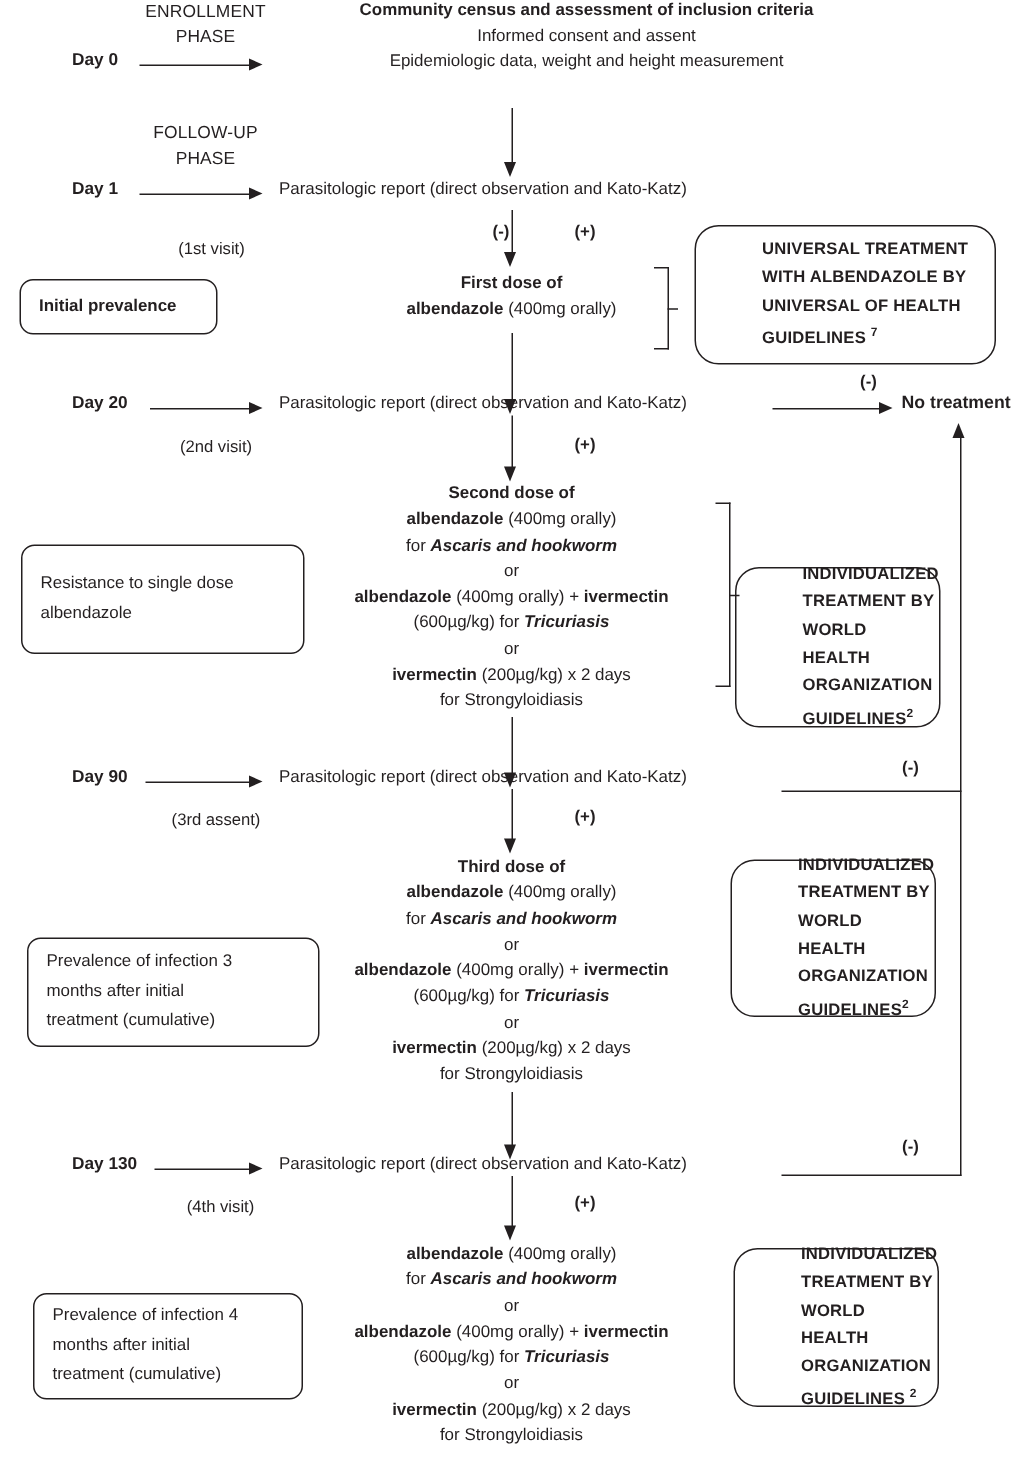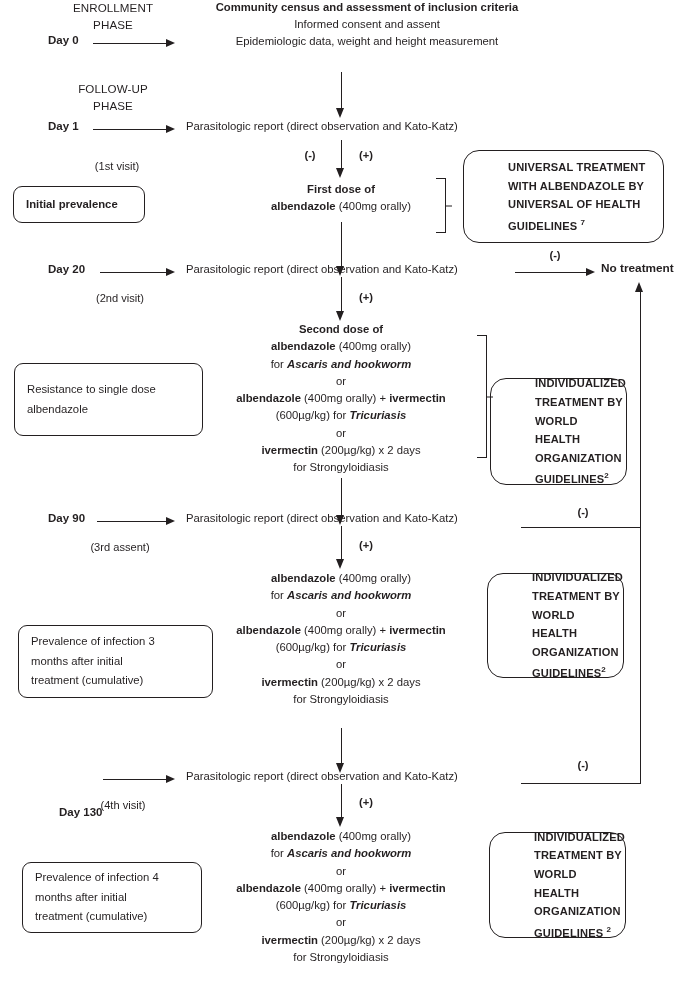--- a/index.html
+++ b/index.html
@@ -21,21 +21,21 @@
   }
 
   
   .txt {
     position: absolute;
     font-size: 11.3px;
     line-height: 15.6px;
     color: #231f20;
     white-space: nowrap;
   }
-  .ctr { transform: translateX(-50%); text-align: center; }
+  .ctr { transform: translateX(-50%); text-align: center; margin-left: 24px; }
   .b { font-weight: bold; }
   .bi { font-weight: bold; font-style: italic; }
   .phase {
     font-size: 11.6px;
     letter-spacing: .1px;
   }
   .day { font-weight: bold; font-size: 11.5px; }
   .visit { font-size: 11.1px; }
   .sign { font-weight: bold; font-size: 11.2px; }
   .noTx { font-weight: bold; font-size: 11.8px; }
@@ -244,20 +244,21 @@
 
   <div class="rbox" style="left:18px; top:625px; width:195px; height:73px;">
     <div class="inner">
       <div>Prevalence of infection 3</div>
       <div>months after initial</div>
       <div>treatment (cumulative)</div>
     </div>
   </div>
 
   <div class="stack" style="left:341px; top:570px;">
+    <div class="b">Third dose of</div>
     <div><span class="b">albendazole</span><span> (400mg orally)</span></div>
     <div><span>for </span><span class="bi">Ascaris and hookworm</span></div>
     <div>or</div>
     <div><span class="b">albendazole</span><span> (400mg orally) + </span><span class="b">ivermectin</span></div>
     <div><span>(600µg/kg) for </span><span class="bi">Tricuriasis</span></div>
     <div>or</div>
     <div><span class="b">ivermectin</span><span> (200µg/kg) x 2 days</span></div>
     <div>for Strongyloidiasis</div>
   </div>
 
@@ -267,21 +268,21 @@
       <div>TREATMENT BY</div>
       <div>WORLD HEALTH</div>
       <div>ORGANIZATION</div>
       <div><span>GUIDELINES</span><sup>2</sup></div>
     </div>
   </div>
 
   <div class="vline" style="left:341px; top:728px; height:38px;"></div>
   <div class="ah-down" style="left:336.4px; top:763px;"></div>
 
-  <div class="txt day" style="left:59px; top:769px;margin-top:36px;">Day 130</div>
+  <div class="txt day" style="left:48px; top:769px;">Day 130</div>
   <div class="hline" style="left:103px; top:779px; width:64px;"></div>
   <div class="ah-right" style="left:166px; top:774.6px;"></div>
   <div class="txt visit ctr" style="left:123px; top:798px;">(4th visit)</div>
 
   <div class="txt" style="left:186px; top:769px;">Parasitologic report (direct observation and Kato-Katz)</div>
 
   <div class="txt sign ctr" style="left:583px; top:758px;">(-)</div>
   <div class="hline" style="left:521px; top:783px; width:120px;"></div>
 
   <div class="vline" style="left:640px; top:291px; height:493px;"></div>

